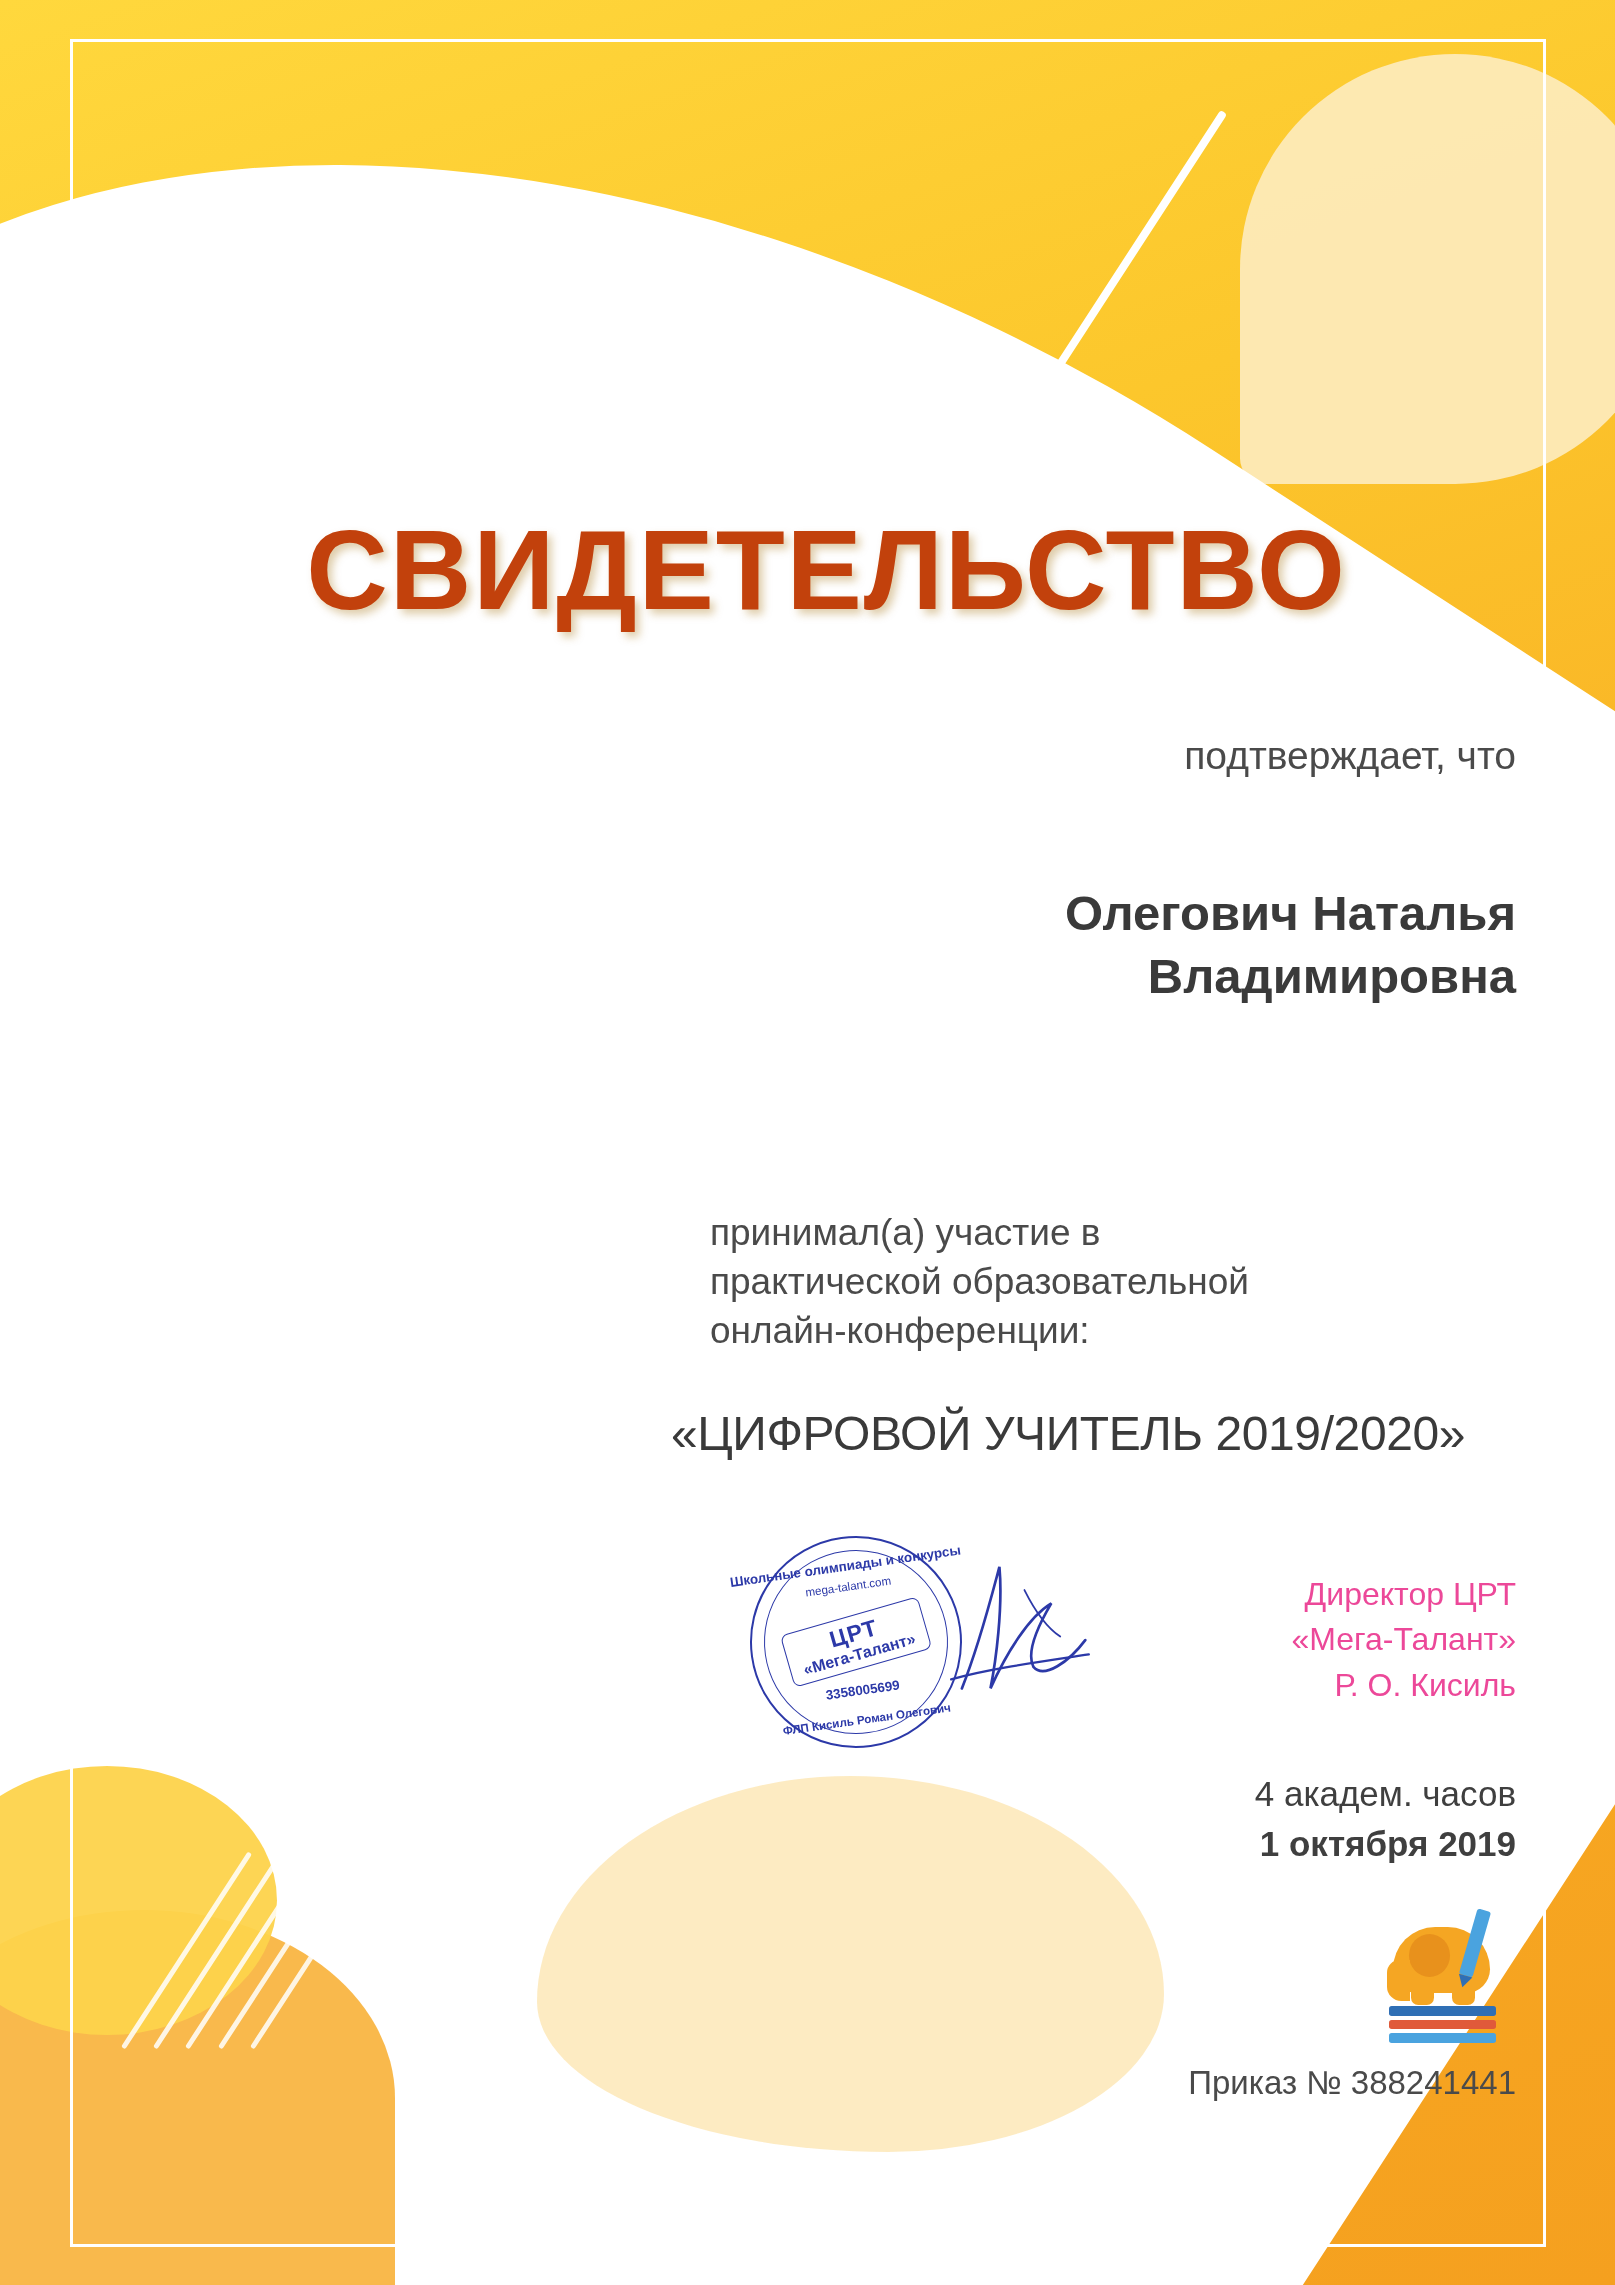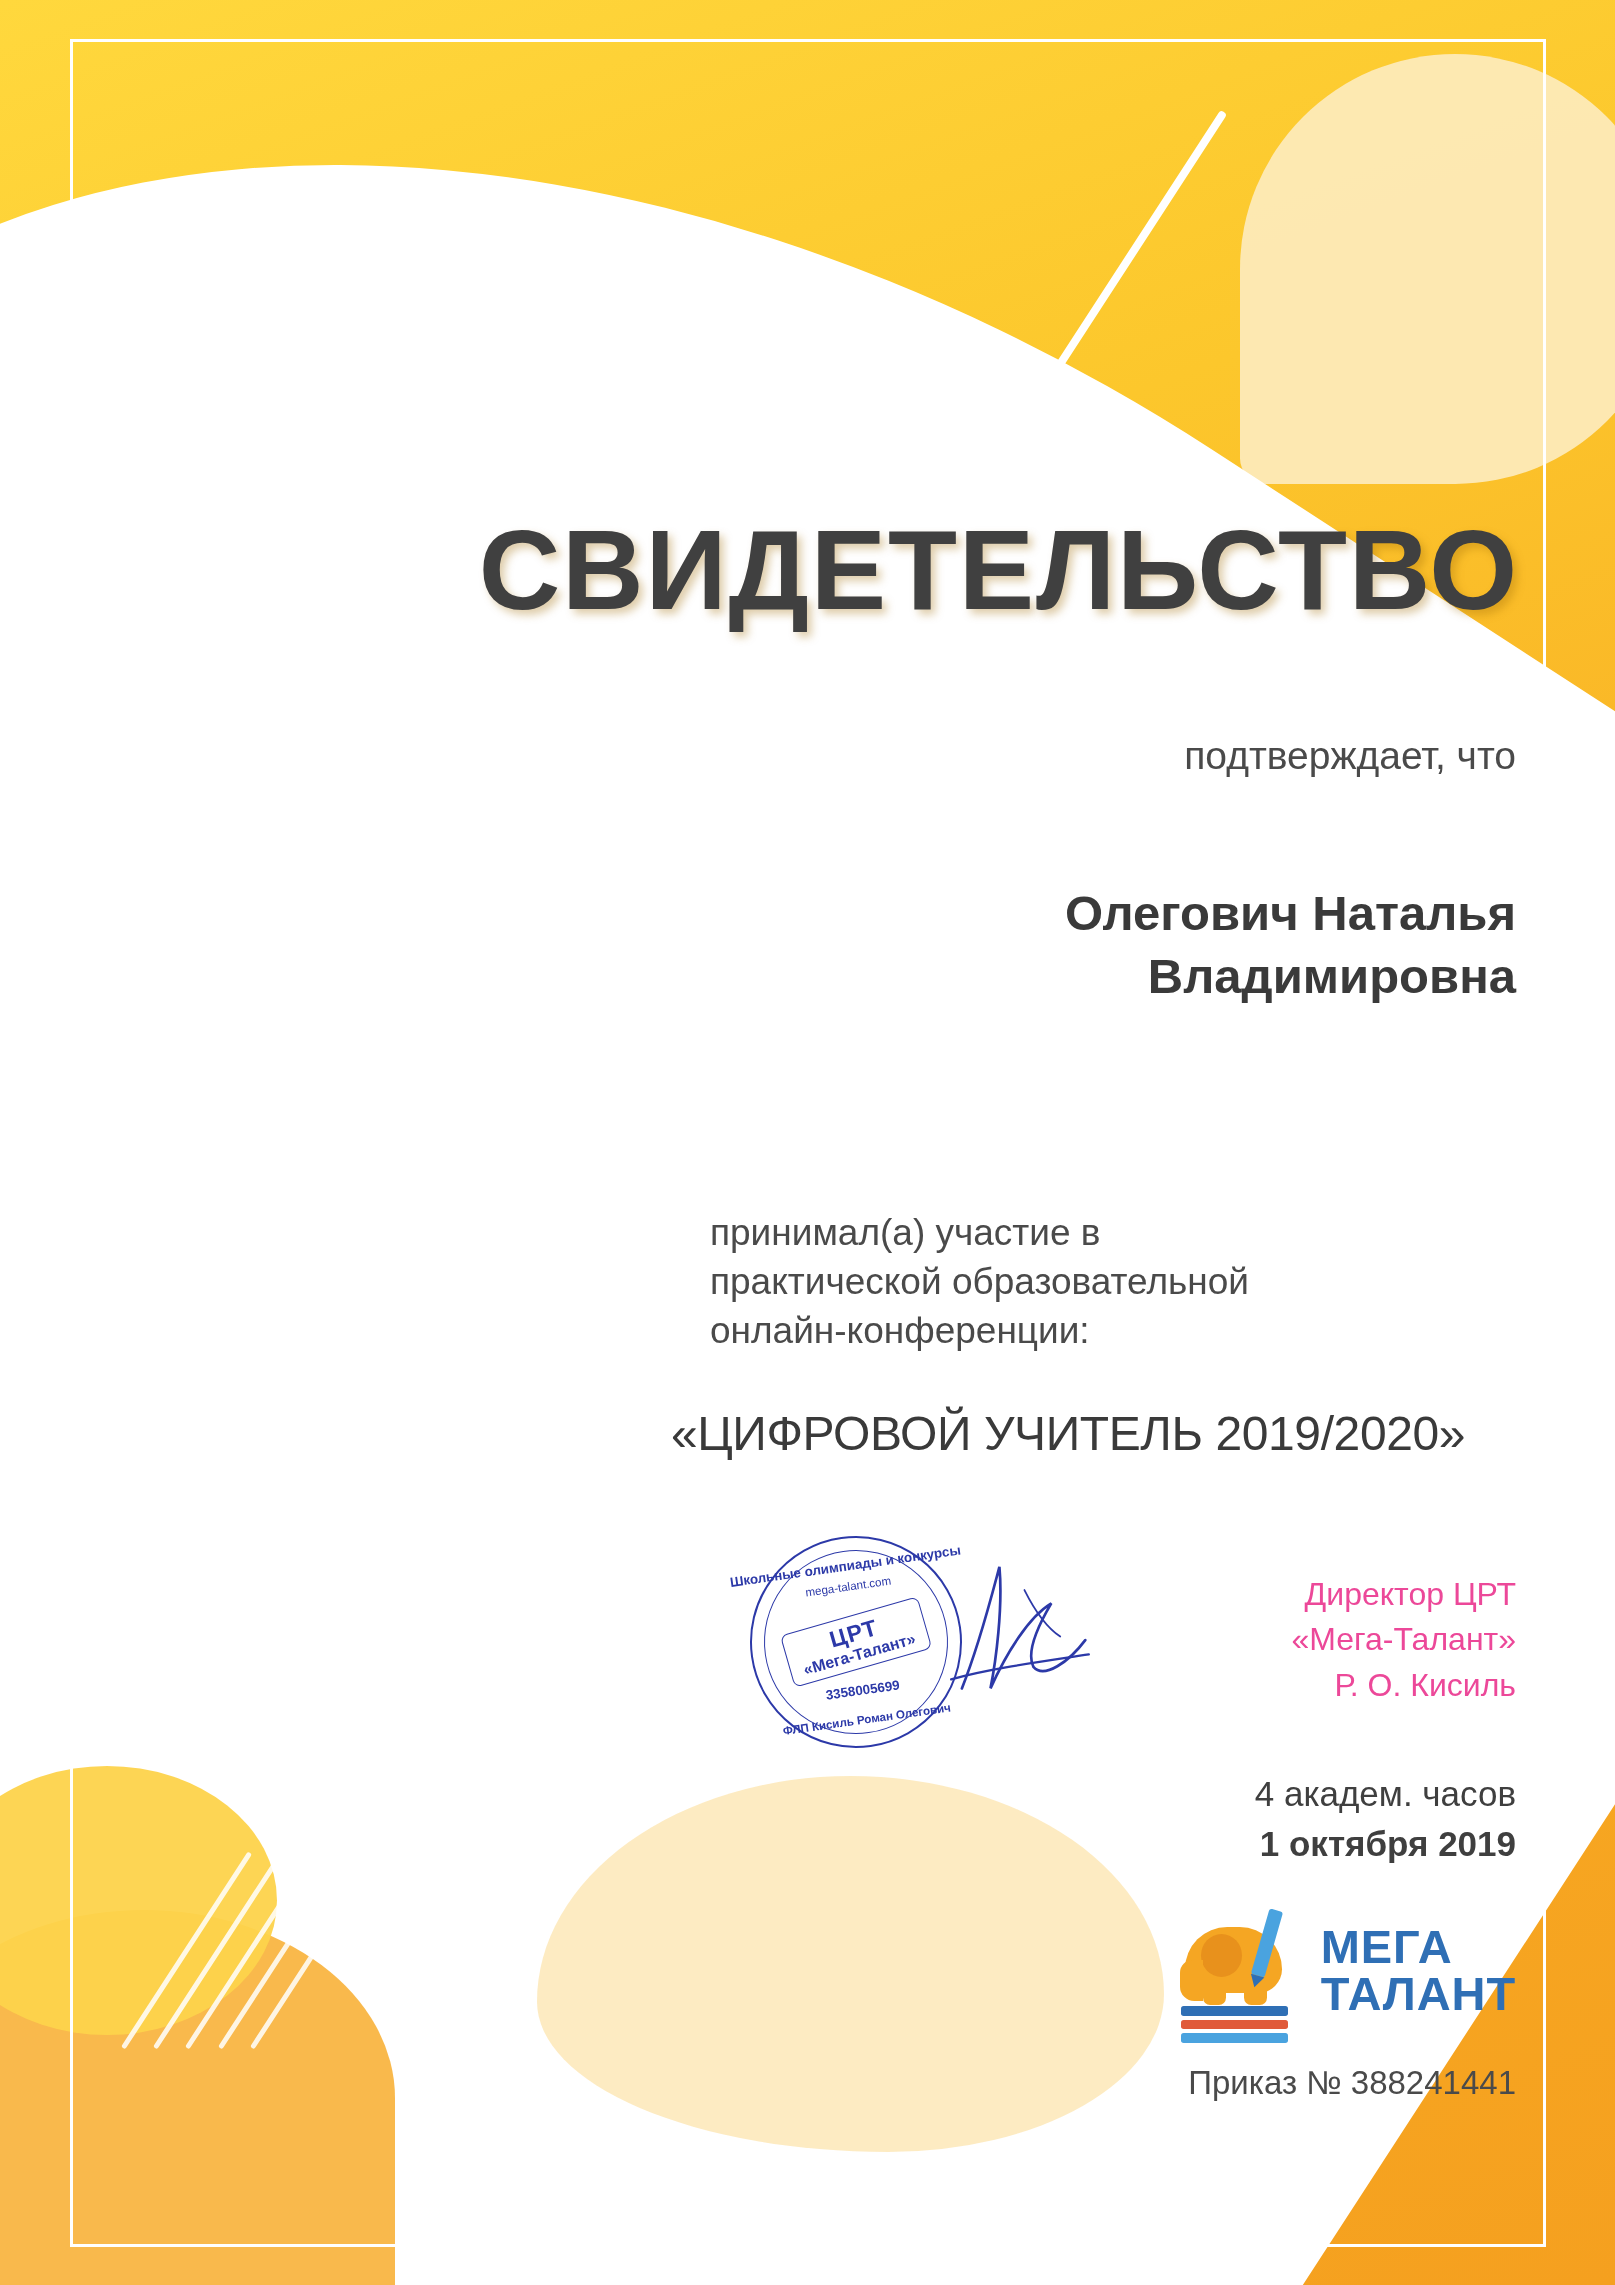--- a/index.html
+++ b/index.html
@@ -155,25 +155,25 @@
     inset: 0;
     padding: 0 100px 0 0;
     box-sizing: border-box;
   }
 
   .title {
     position: absolute;
     top: 514px;
     right: 97px;
     left: 134px;
-    text-align: right;
+    text-align: center;
     font-size: 113px;
     font-weight: 700;
     letter-spacing: 1.8px;
-    color: #404040;
+    color: #c2410c;
     text-shadow: 4.5px 5.4px 8px rgba(160, 110, 10, 0.35);
     line-height: 1;
     white-space: nowrap;
   }
 
   .confirms {
     position: absolute;
     top: 734px;
     right: 100px;
     font-size: 39px;
@@ -486,23 +486,19 @@
         <div class="elephant-trunk"></div>
         <div class="elephant-leg1"></div>
         <div class="elephant-leg2"></div>
         <div class="pencil"></div>
         <div class="books">
           <div class="book" style="background:#2f6fb5;"></div>
           <div class="book" style="background:#e05a3a;"></div>
           <div class="book" style="background:#4aa3df;"></div>
         </div>
       </div>
-      <div class="logo-text">
-        <div>МЕГА</div>
-        <div>ТАЛАНТ</div>
-      </div>
     </div>
 
     <div class="order">Приказ № 388241441</div>
 
   </div>
 </div>
 
 
 </body></html>

